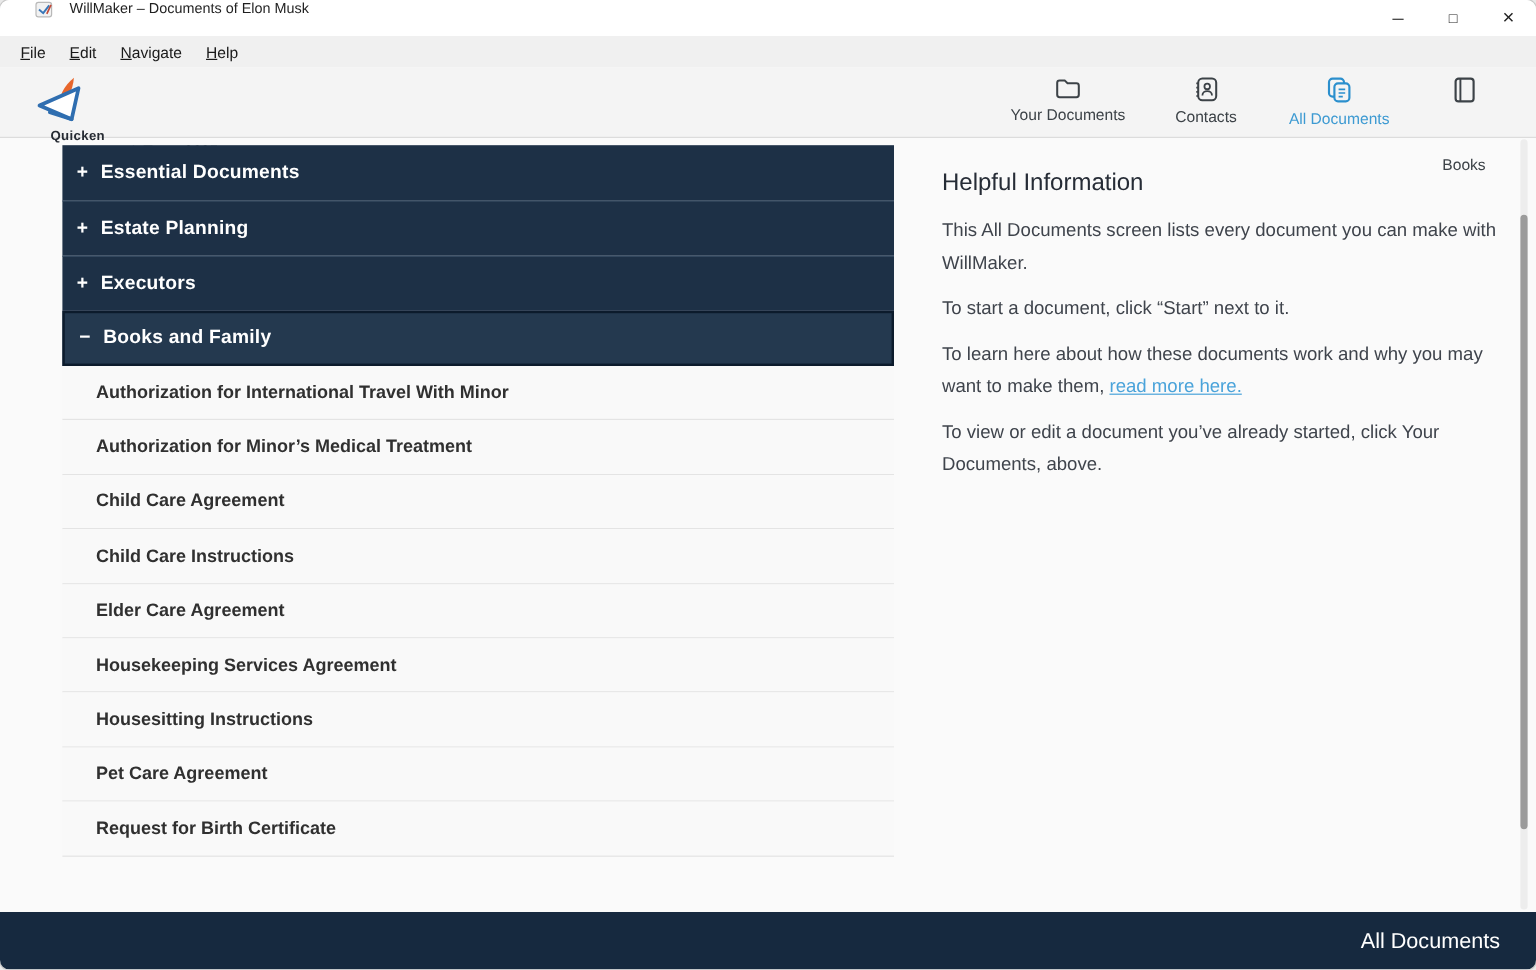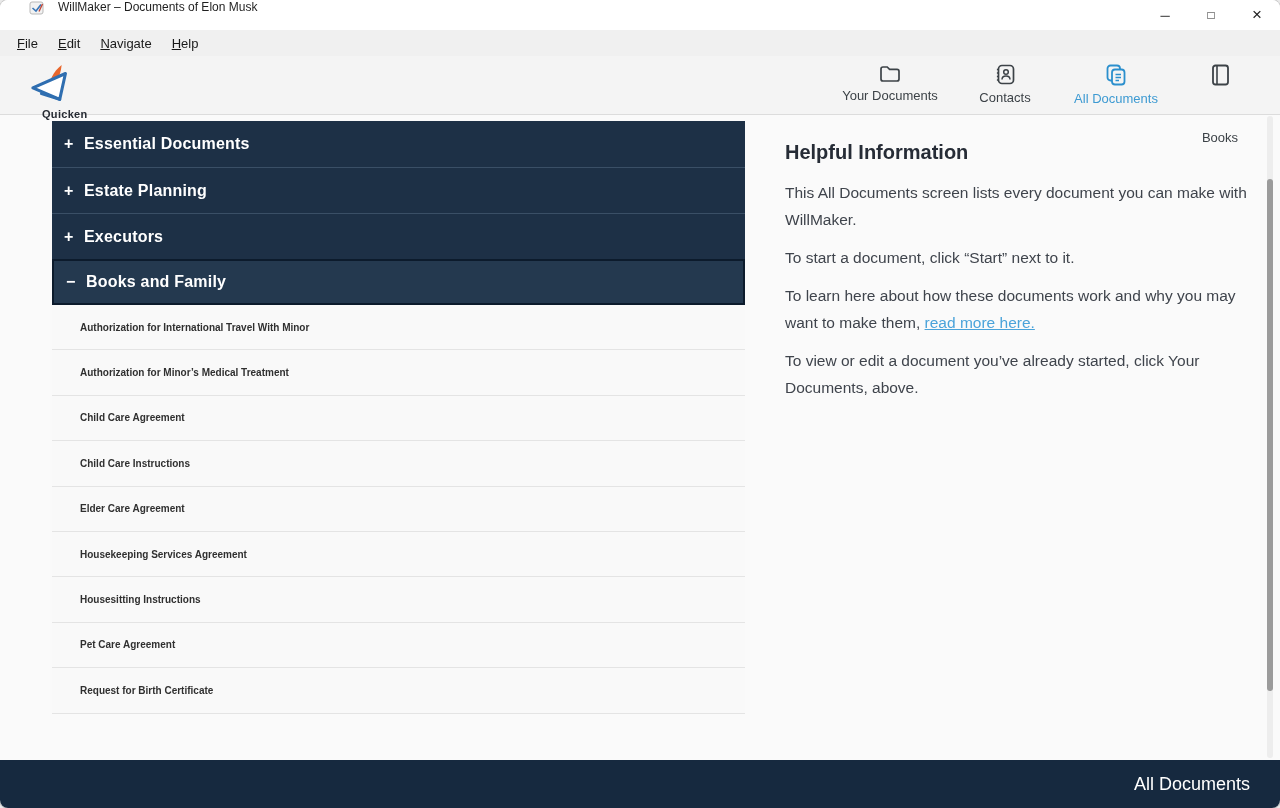--- a/index.html
+++ b/index.html
@@ -39,24 +39,24 @@
   .nav-contacts { left: 955px; width: 100px; }
   .nav-all-documents { left: 1062px; width: 108px; }
   .nav-books { left: 1185px; width: 70px; gap: 44px; }
   
   .accordion { position: absolute; left: 52px; top: 121px; width: 693px; }
   .acc-header { height: 46px; background: #1d3046; color: #ffffff; display: flex; align-items: center; font-weight: 700; font-size: 16px; border-top: 1px solid #3a4f66; cursor: pointer; }
   .acc-header.first { border-top: none; }
   .acc-header.expanded { background: #24394f; border: 2px solid #0c1b2c; }
   .acc-glyph { width: 16px; margin-left: 12px; font-weight: 700; font-size: 16px; }
   .acc-label { margin-left: 4px; letter-spacing: .2px; }
-  .doc-item { height: 45.4px; background: #f9f9f9; border-bottom: 1px solid #e4e4e4; display: flex; align-items: center; padding-left: 28px; font-weight: 700; font-size: 10px; color: #303030; cursor: pointer; }
+  .doc-item { height: 45.4px; background: #f9f9f9; border-bottom: 1px solid #e4e4e4; display: flex; align-items: center; padding-left: 28px; font-weight: 700; font-size: 15px; color: #303030; cursor: pointer; }
   
   .helpful { position: absolute; left: 785px; top: 141px; width: 462px; }
-  .helpful h1 { font-size: 20px; font-weight: 700; color: #262c36; margin-bottom: 15px; }
+  .helpful h1 { font-size: 20px; font-weight: 400; color: #262c36; margin-bottom: 15px; }
   .helpful p { font-size: 15.5px; line-height: 27px; color: #3f444c; margin-bottom: 11px; }
   .helpful a { color: #4aa3da; text-decoration: underline; cursor: pointer; }
   
   .scroll-track { position: absolute; right: 7px; top: 116px; width: 6px; height: 642px; background: #ededed; border-radius: 3px; }
   .scroll-thumb { position: absolute; left: 0; top: 63px; width: 6px; height: 512px; background: #9b9b9b; border-radius: 3px; }
   
   .footer { position: absolute; left: 0; right: 0; bottom: 0; height: 48px; background: #16293f; color: #ffffff; display: flex; align-items: center; justify-content: flex-end; padding-right: 30px; font-size: 18px; }
   svg { display: block; }
 </style>
 </head>

